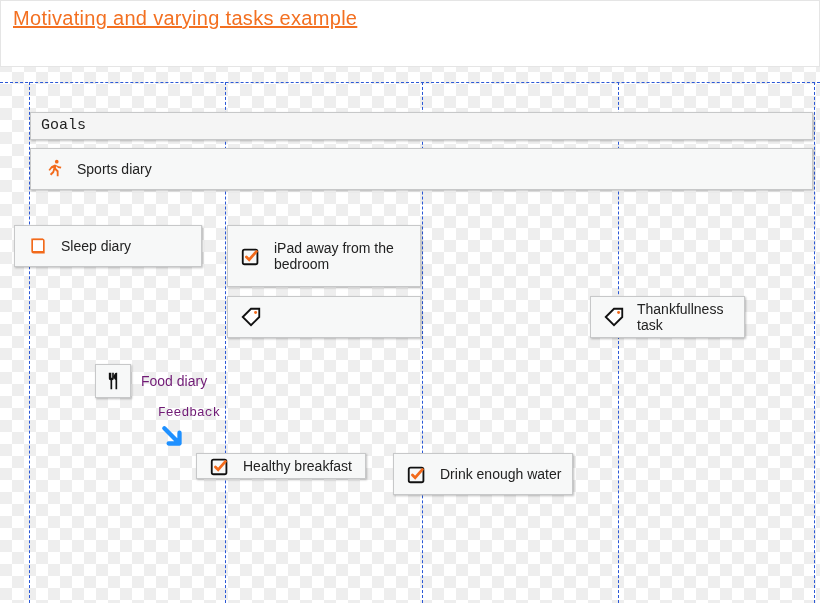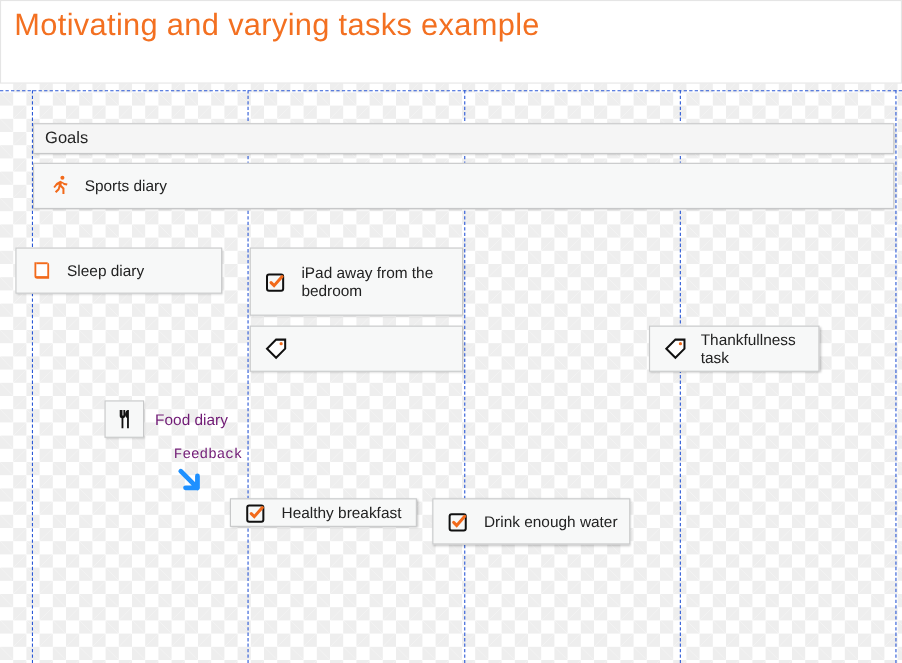--- a/index.html
+++ b/index.html
@@ -25,24 +25,25 @@
   }
   .title-wrap {
     position: absolute;
     top: 0; left: 0; width: 820px;
     background: #fff;
     border: 1px solid #e5e5e5;
     padding: 6px 10px 36px 12px;
     z-index: 2;
   }
   .title {
-    font-size: 28px;
+    font-size: 20px;
     color: #f37021;
     font-weight: 400;
     letter-spacing: 0.3px;
+    text-decoration: underline;
   }
   .guide-top {
     position: absolute;
     left: 0; width: 820px;
     border-top: 1px dashed #2b58d6;
     z-index: 3;
   }
   .guide-v {
     position: absolute;
     top: 82px; height: 521px;
@@ -58,20 +59,21 @@
     align-items: center;
     padding: 6px 10px;
     font-size: 14px;
     color: #222;
     z-index: 4;
   }
   .goals {
     padding: 4px 10px;
     font-size: 15px;
     background: #f5f5f5;
+    font-family: Liberation Mono, monospace;
   }
   .icon-area {
     width: 26px;
     height: 24px;
     display: flex;
     align-items: center;
     justify-content: center;
     margin-right: 10px;
     flex-shrink: 0;
   }
@@ -195,21 +197,21 @@
 </div>
 
 <div class="feedback-text" style="left:158px; top:405px">Feedback</div>
 
 <div class="arrow" style="left:160px; top:424px">
   <svg width="26" height="26" viewBox="0 0 24 24">
       <path d="M4 4 L18 18 M18 18 L18 8 M18 18 L8 18" stroke="#1e90ff" stroke-width="4" fill="none" stroke-linecap="round"></path>
     </svg>
 </div>
 
-<div class="card" style="left:209px; top:453px; width:170px; height:26px">
+<div class="card" style="left:196px; top:453px; width:170px; height:26px">
   <span class="icon-area">
     <svg width="22" height="22" viewBox="0 0 24 24">
         <rect x="3" y="5" width="16" height="16" rx="2" fill="none" stroke="#111" stroke-width="2"></rect>
         <path d="M7 13l3 3 8-9" fill="none" stroke="#f26a1b" stroke-width="3" stroke-linecap="round"></path>
       </svg>
   </span>
   <span class="label-text">Healthy breakfast</span>
 </div>
 
 <div class="card" style="left:393px; top:453px; width:180px; height:42px">

